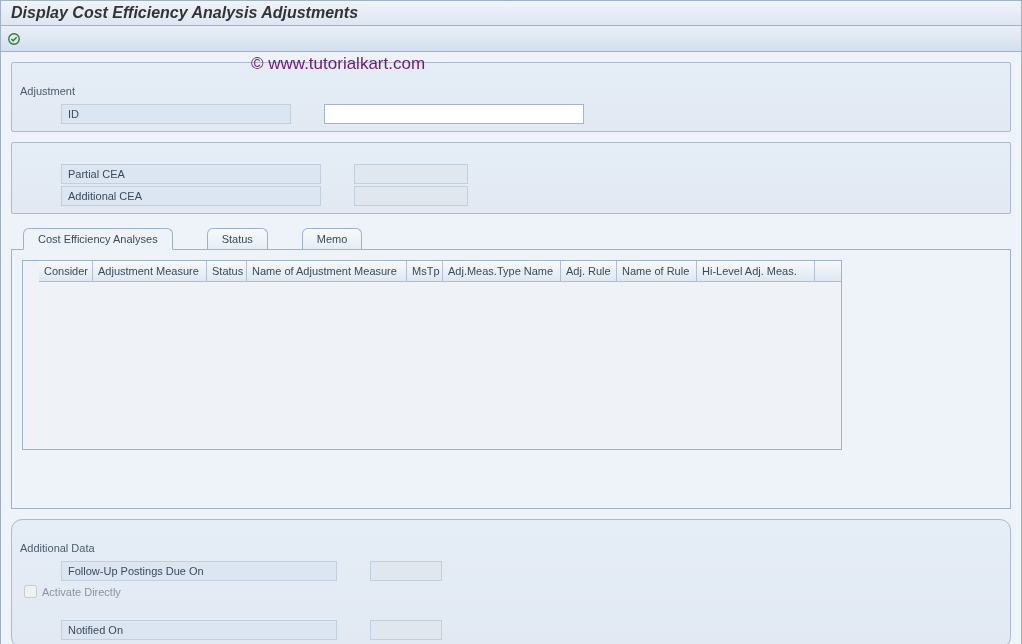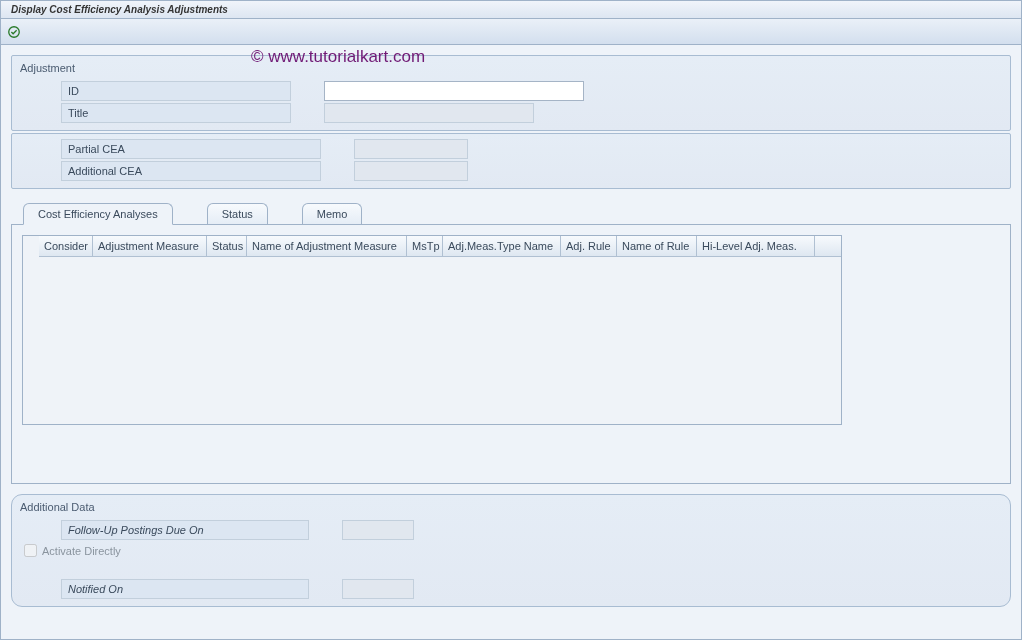--- a/index.html
+++ b/index.html
@@ -13,21 +13,21 @@
       width: 1022px;
       height: 644px;
       overflow: hidden;
       font-size: 11px;
       color: #333;
     }
     .title-bar {
       background: linear-gradient(to bottom, #f0f4fa 0%, #dde6f2 100%);
       border: 1px solid #9fb2c8;
       padding: 3px 10px;
-      font-size: 10px;
+      font-size: 16px;
       font-weight: bold;
       font-style: italic;
       color: #333;
     }
     .toolbar {
       background: linear-gradient(to bottom, #eaf0f8 0%, #d3dfee 100%);
       border: 1px solid #9fb2c8;
       border-top: none;
       padding: 2px 6px;
       height: 26px;
@@ -51,22 +51,22 @@
       top: 2px;
       left: 250px;
       color: #701a75;
       font-size: 17px;
       pointer-events: none;
     }
     .group-box {
       border: 1px solid #a8bcd2;
       background: linear-gradient(to bottom, #e5edf6 0%, #e2e9f3 100%);
       border-radius: 2px;
-      margin-bottom: 2px;
-      padding: 4px 6px 6px 6px;
+      margin-bottom: 10px;
+      padding: 20px 6px 6px 6px;
     }
     .group-title {
       font-size: 11px;
       color: #4a5b70;
       padding: 2px 2px 6px 2px;
     }
     .form-row {
       display: flex;
       align-items: center;
       padding: 1px 0;
@@ -80,21 +80,21 @@
       border: 1px solid #c2cfdc;
       color: #3a4a5c;
       font-size: 11px;
       padding: 3px 6px;
       height: 20px;
       display: flex;
       align-items: center;
     }
     .form-label.w1 { width: 230px; }
     .form-label.w2 { width: 260px; }
-    .form-label.w3 { width: 248px; font-style: italic; }
+    .form-label.w3 { width: 276px; }
     .form-input {
       border: 1px solid #a5b4c6;
       height: 20px;
       padding: 2px 4px;
       font-size: 11px;
       background: #fff;
     }
     .form-input.readonly {
       background: #e1e7ef;
       border: 1px solid #c2cfdc;
@@ -192,25 +192,20 @@
 
 <div class="content-area">
   <div class="watermark">© www.tutorialkart.com</div>
 
   <div class="group-box">
     <div class="group-title">Adjustment</div>
     <div class="form-row">
       <div class="form-label-spacer"></div>
       <div class="form-label w1">ID</div>
       <input class="form-input w-id" type="text" value="" style="">
-    </div>
-    <div class="form-row">
-      <div class="form-label-spacer"></div>
-      <div class="form-label w1">Title</div>
-      <input class="form-input readonly w-title" type="text" readonly="" value="" style="">
     </div>
   </div>
 
   <div class="group-box">
     <div class="form-row">
       <div class="form-label-spacer"></div>
       <div class="form-label w2">Partial CEA</div>
       <input class="form-input readonly w-cea" type="text" readonly="" value="" style="">
     </div>
     <div class="form-row">

